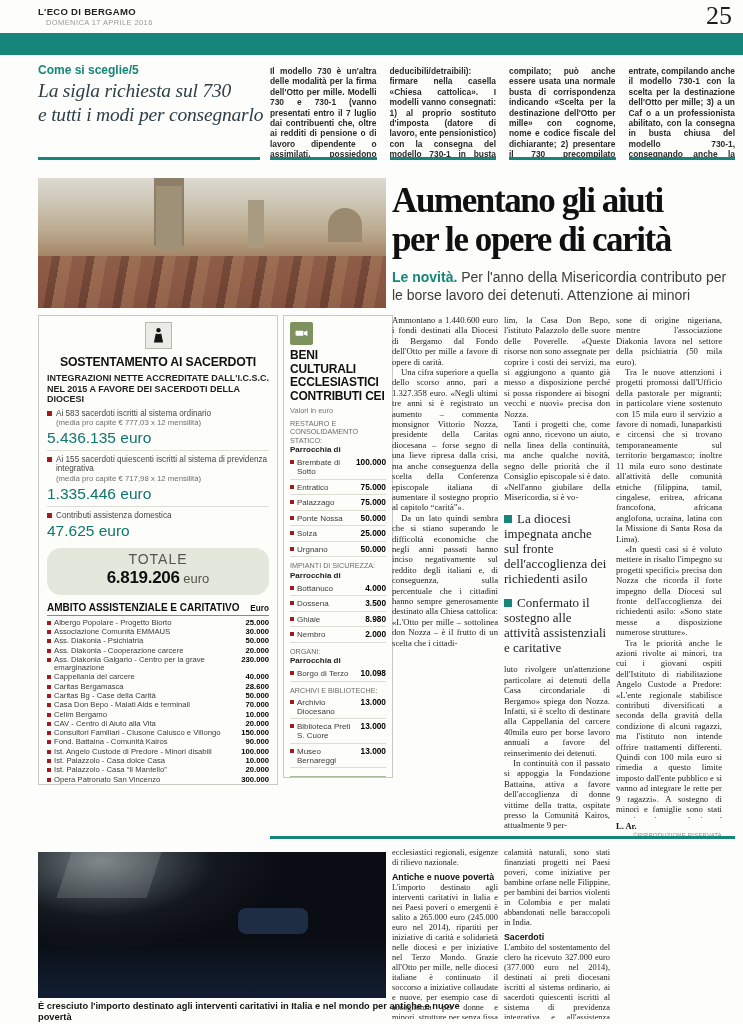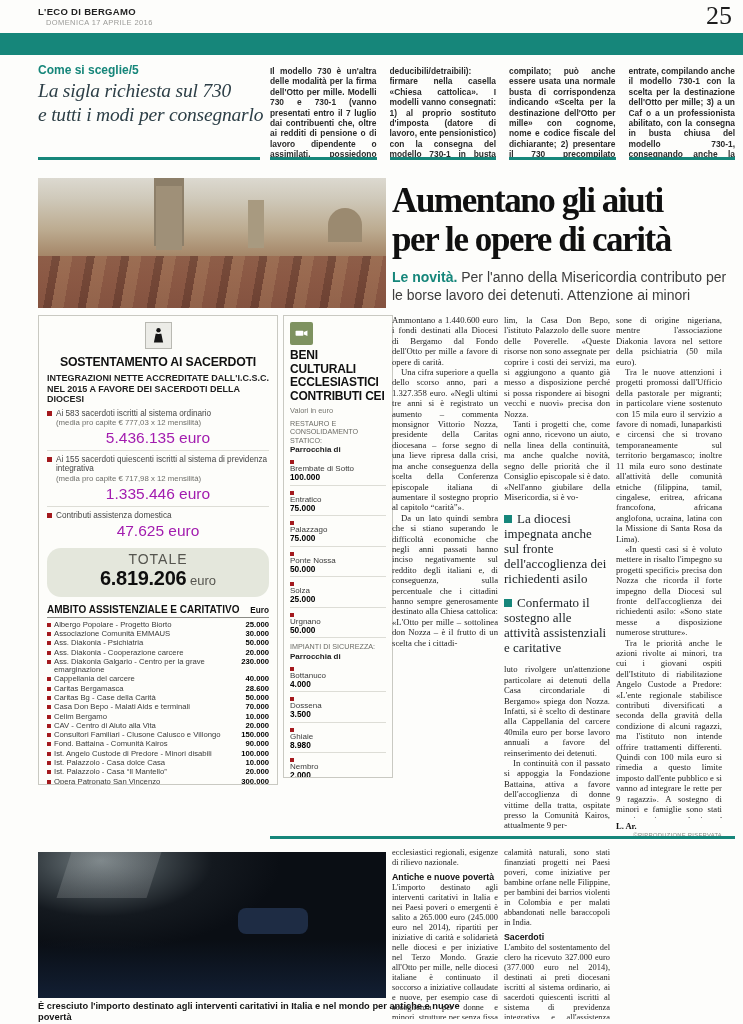--- a/index.html
+++ b/index.html
@@ -43,43 +43,43 @@
            display:flex;align-items:center;justify-content:center;}
   .sac-title{font:bold 12.3px/13px "Liberation Sans",sans-serif;letter-spacing:-.2px;color:#111;}
   .sac-sub{margin-top:4px;font:bold 9px/10.5px "Liberation Sans",sans-serif;color:#1e1e1e;white-space:pre-line;}
   .sac-item{margin-top:4px;border-bottom:1px solid #ddddd6;padding-bottom:3px;}
   .sac-item:last-child{border-bottom:none;}
   .sac-line{display:flex;gap:4px;font:8.2px/9.4px "Liberation Sans",sans-serif;color:#444;}
   .rb{flex:0 0 5px;width:5px;height:5px;background:var(--red);margin-top:2px;}
   .rb.sm{flex:0 0 4px;width:4px;height:4px;margin:2px 3px 0 0;}
   .sac-note{margin-left:9px;font:7.8px/9px "Liberation Sans",sans-serif;color:#6f6f6a;}
   .sac-note:empty{display:none;}
-  .sac-value{text-align:center;font:15.5px/17px "Liberation Sans",sans-serif;color:#a21caf;margin:2px 0 1px;}
+  .sac-value{text-align:left;font:15.5px/17px "Liberation Sans",sans-serif;color:#0f766e;margin:2px 0 1px;}
   .totbox{background:var(--graybox);text-align:center;padding:4px 2px 5px;margin-top:5px;border-radius:14px;}
   .tot-l{font:14px/15px "Liberation Sans",sans-serif;color:#55554f;letter-spacing:1px;}
   .tot-v{font:13px/22px "Liberation Sans",sans-serif;color:#55554f;}
-  .tot-v b{font-size:20px;color:#0e0e0e;letter-spacing:-.3px;}
+  .tot-v b{font-size:17px;color:#0e0e0e;letter-spacing:-.3px;}
   .tbl-head{display:flex;justify-content:space-between;align-items:flex-end;margin-top:7px;
             border-bottom:1px solid #8a8a84;padding-bottom:2px;}
   .tbl-title{font:bold 10px/11px "Liberation Sans",sans-serif;color:#111;}
   .tbl-unit{font:bold 8.2px/9px "Liberation Sans",sans-serif;color:#111;}
   .tbl{margin-top:2px;}
   .t-row{display:flex;font:7.7px/8.3px "Liberation Sans",sans-serif;padding:.5px 0;}
   .t-name{flex:1;color:#3a3a3a;padding-right:4px;}
   .t-val{font-weight:bold;color:#000;white-space:nowrap;}
   
   .benibox{left:283px;top:315px;width:110px;height:463px;padding:6px 6px;}
   .beni-icon{width:23px;height:23px;background:#7e9260;border-radius:2px;display:flex;align-items:center;justify-content:center;margin-bottom:4px;}
   .beni-title{font:bold 12px/13.5px "Liberation Sans",sans-serif;color:#101010;white-space:pre-line;letter-spacing:-.2px;}
   .beni-note{font:7.4px/9px "Liberation Sans",sans-serif;color:#76766f;margin:3px 0 1px;}
   .b-sec{margin-top:5px;}
   .b-sec-label{font:7.2px/8.4px "Liberation Sans",sans-serif;color:#6b6b65;white-space:pre-line;}
   .b-sub{font:bold 8px/10px "Liberation Sans",sans-serif;color:#1c1c1c;}
   .b-sub:empty{display:none;}
-  .b-row{display:flex;align-items:flex-start;border-bottom:1px solid #ddddd6;padding:3px 0 2.5px;font:8px/9px "Liberation Sans",sans-serif;flex-direction:column;}
+  .b-row{display:flex;align-items:flex-start;border-bottom:1px solid #ddddd6;padding:3px 0 2.5px;font:8px/9px "Liberation Sans",sans-serif;}
   .b-name{flex:1;color:#3a3a3a;padding-right:2px;}
   .b-val{font-weight:bold;font-size:8.3px;color:#000;white-space:nowrap;}
   .beni-tot{background:var(--greenbox);text-align:center;padding:5px 2px 6px;margin-top:8px;}
   
   .artcol{position:absolute;top:315px;width:106px;height:524px;overflow:hidden;
           font:8.7px/10.4px "Liberation Serif",serif;color:#1d1d1d;text-align:justify;}
   .c1{left:392px;} .c2{left:504px;} .c3{left:616px;position:relative;left:616px;}
   .artcol p{margin:0;text-indent:9px;}
   .artcol div > p:first-child{text-indent:0;}
   .pullquote{margin:9px 0;font:13px/15px "Liberation Serif",serif;color:#20262a;text-align:left;}

